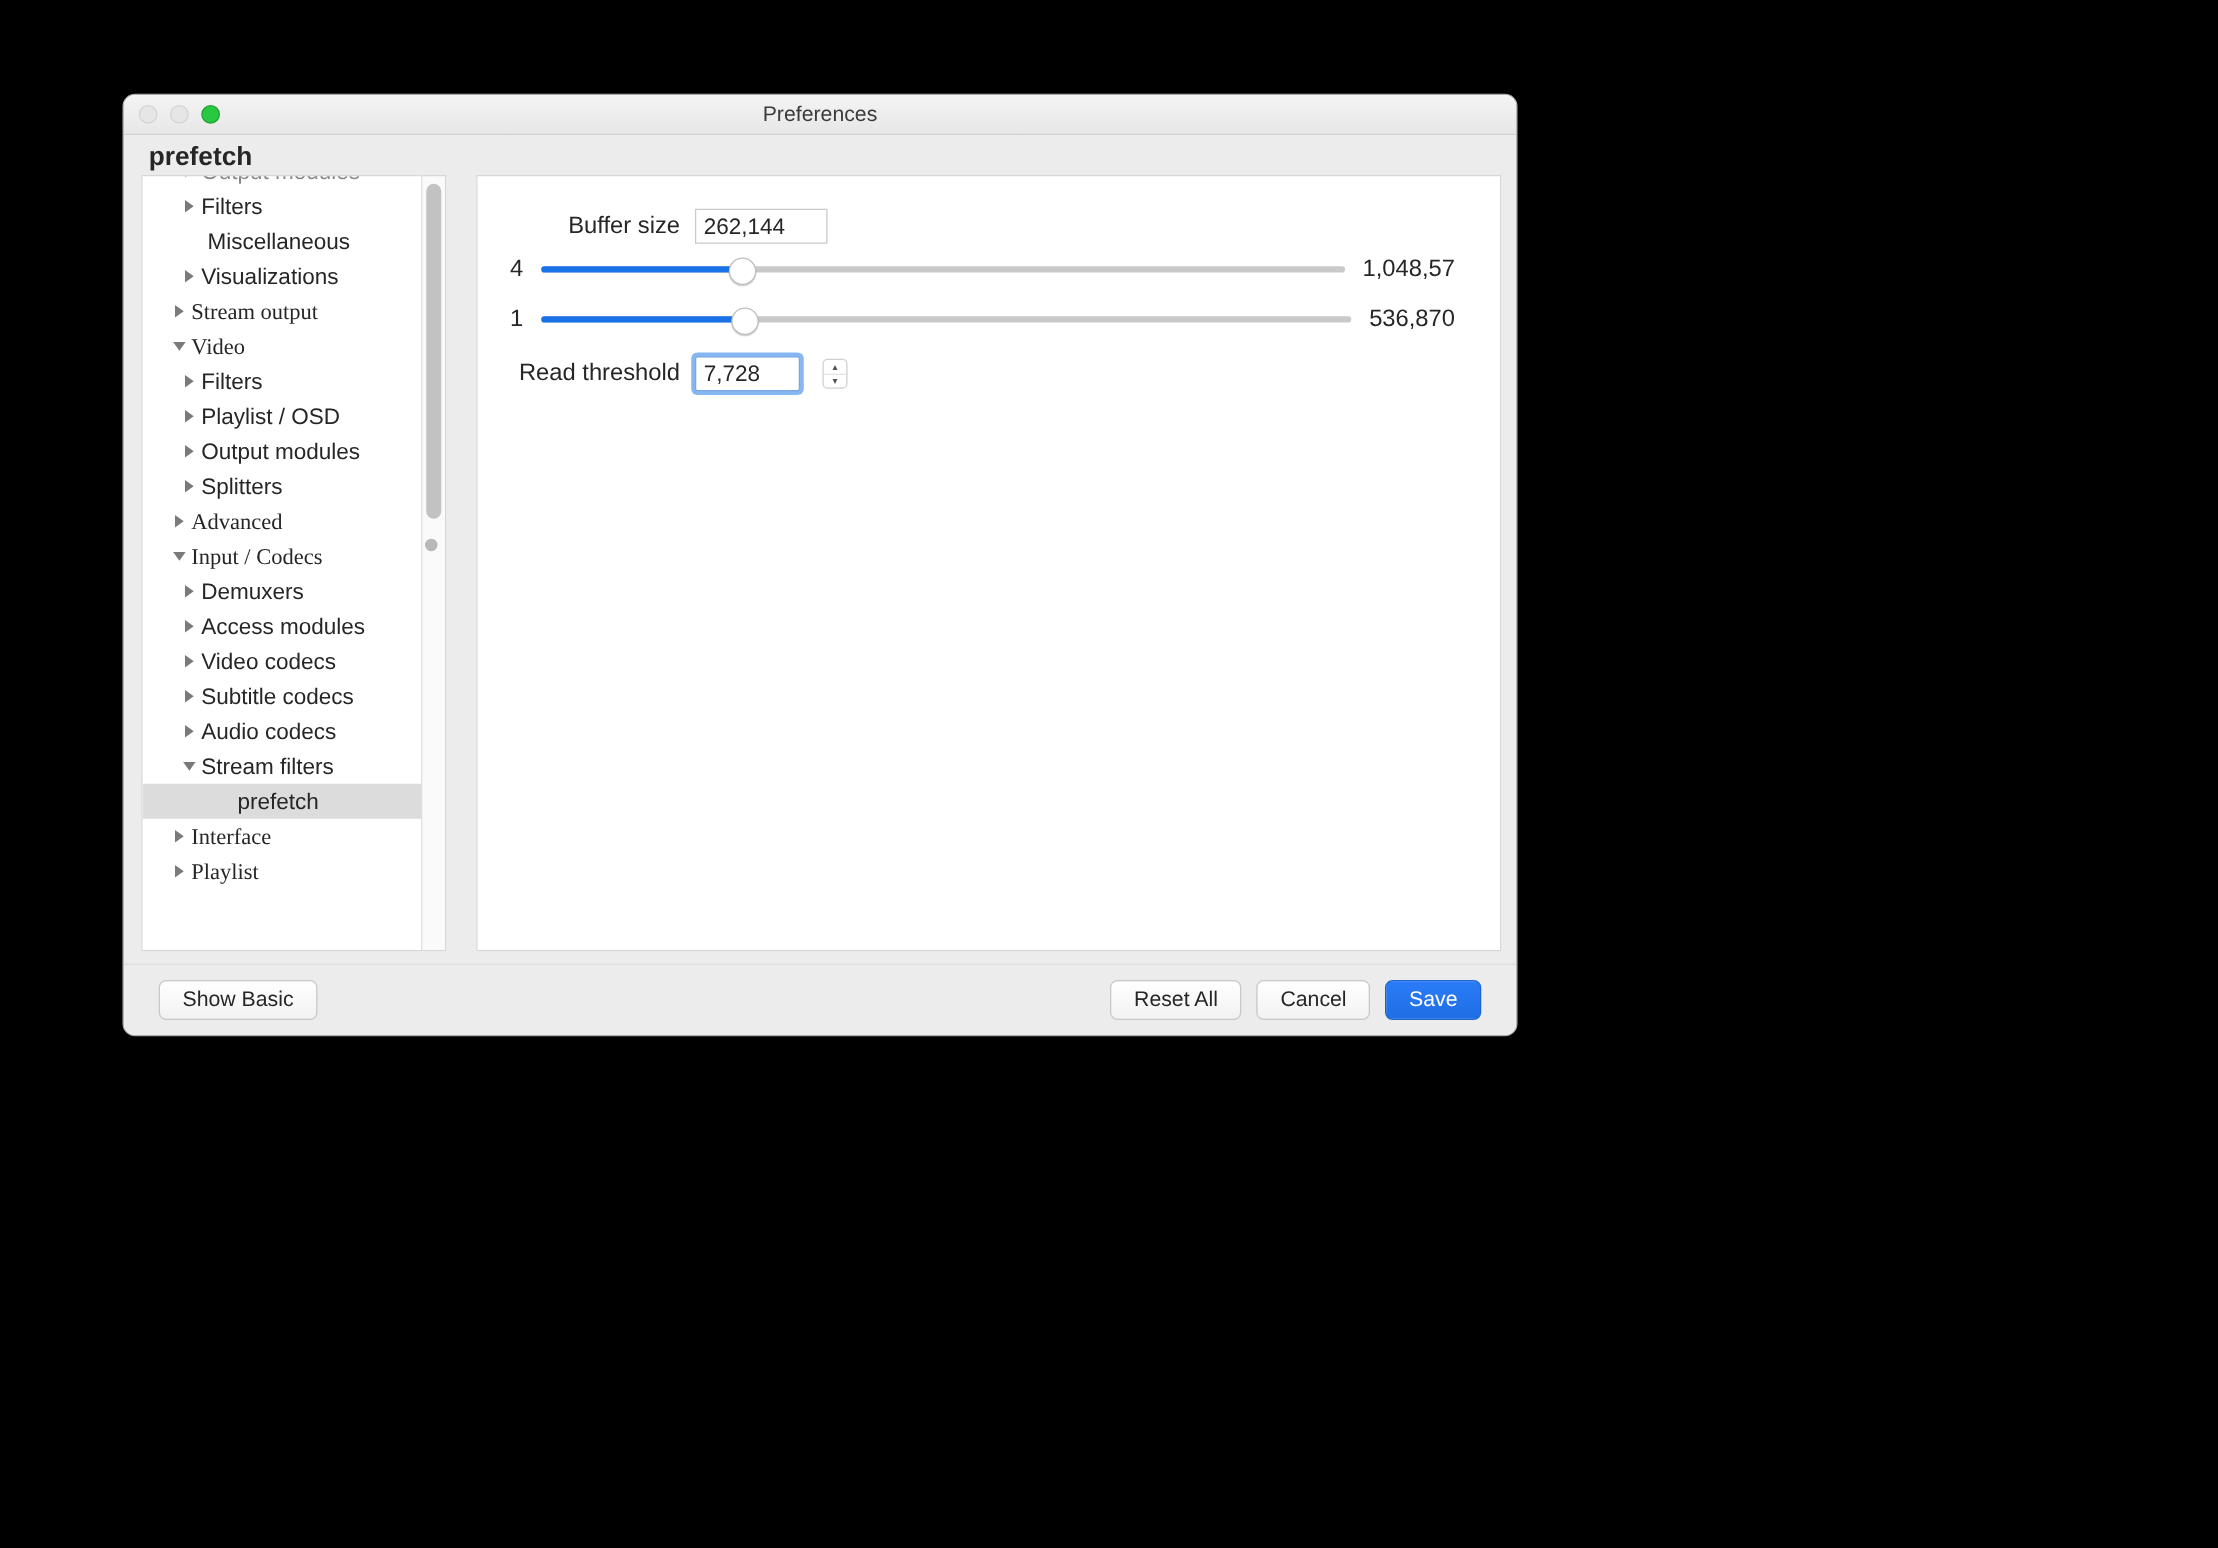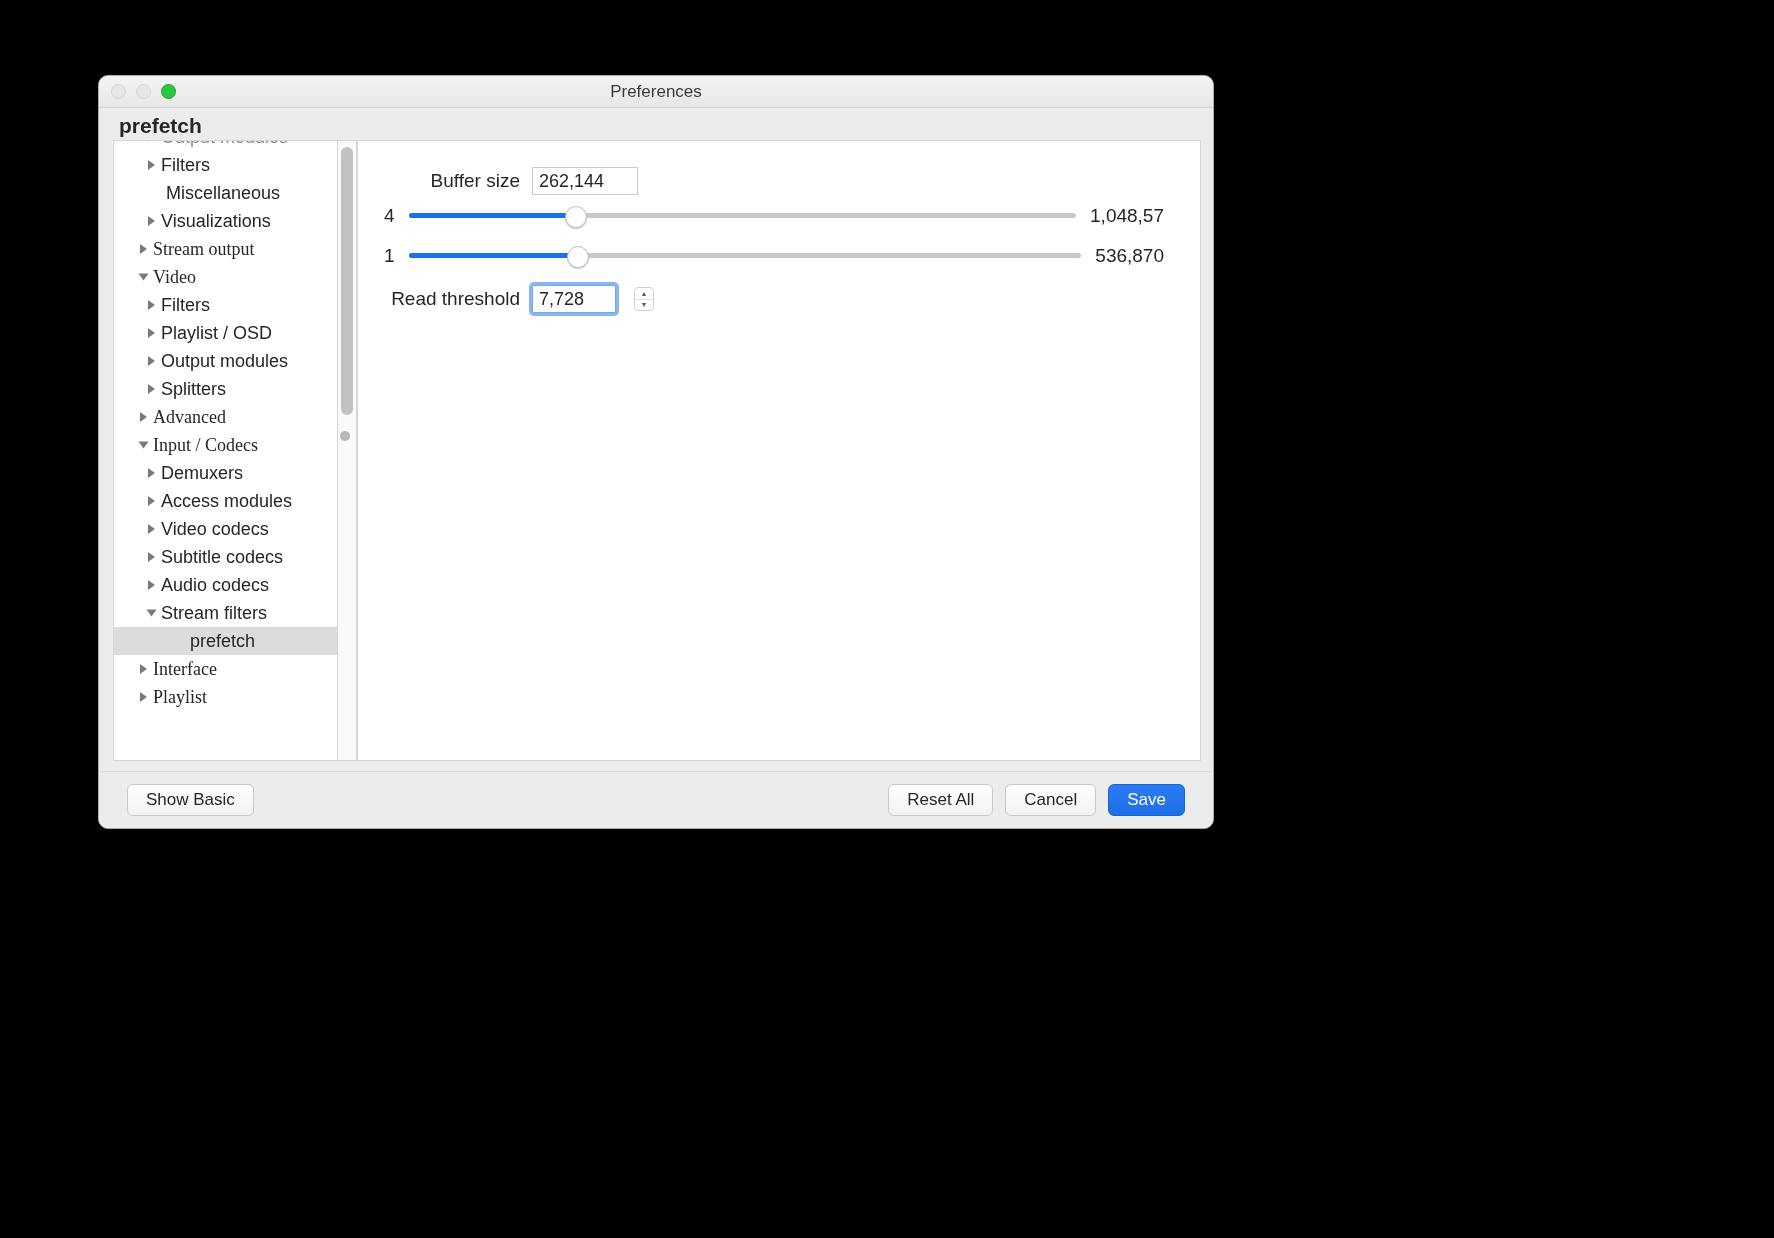--- a/index.html
+++ b/index.html
@@ -58,20 +58,21 @@
     position:absolute;left:0;right:0;text-align:center;
     font-size:17px;color:#3b3b3b;
     pointer-events:none;
   }
   .section-head{
     padding:6px 20px 2px;
     font-weight:700;font-size:21px;color:#262626;
   }
   .body-row{
     display:flex;
+    gap:24px;
     padding:0 12px 10px 14px;
     flex:1 1 auto;
     min-height:0;
   }
   
   .sidebar-wrap{
     width:244px;flex:0 0 244px;
     display:flex;
     position:relative;
   }

